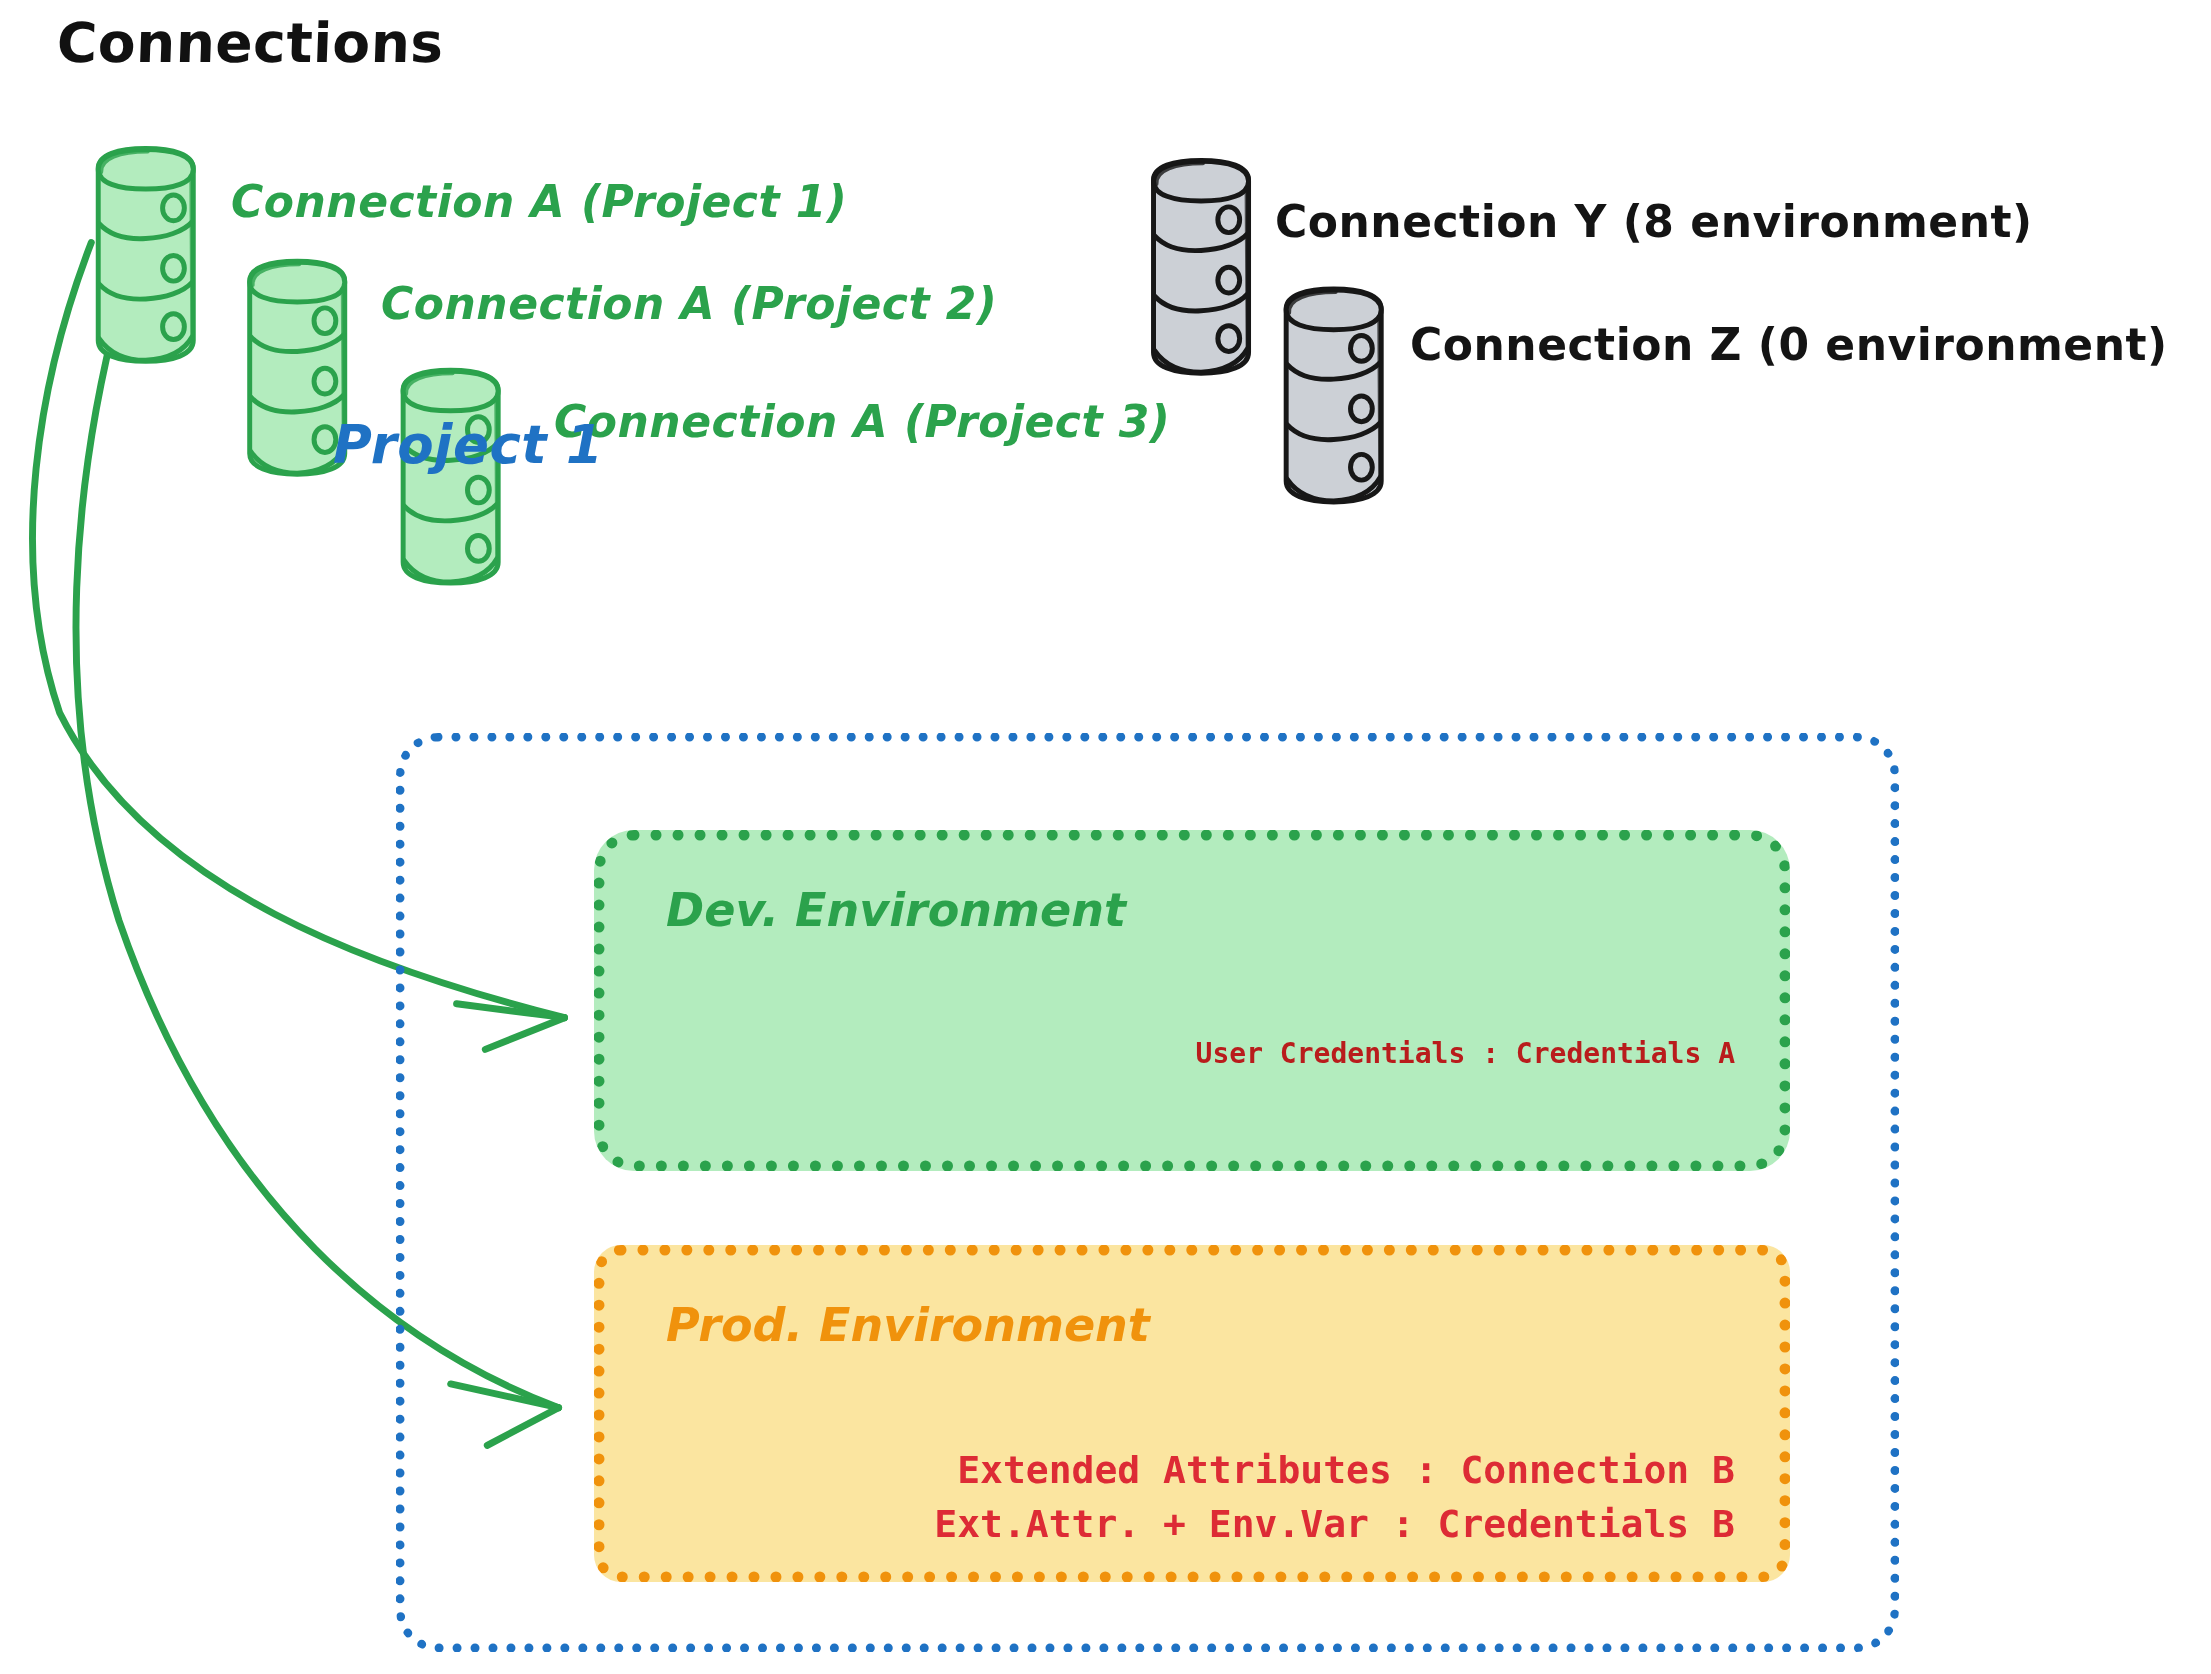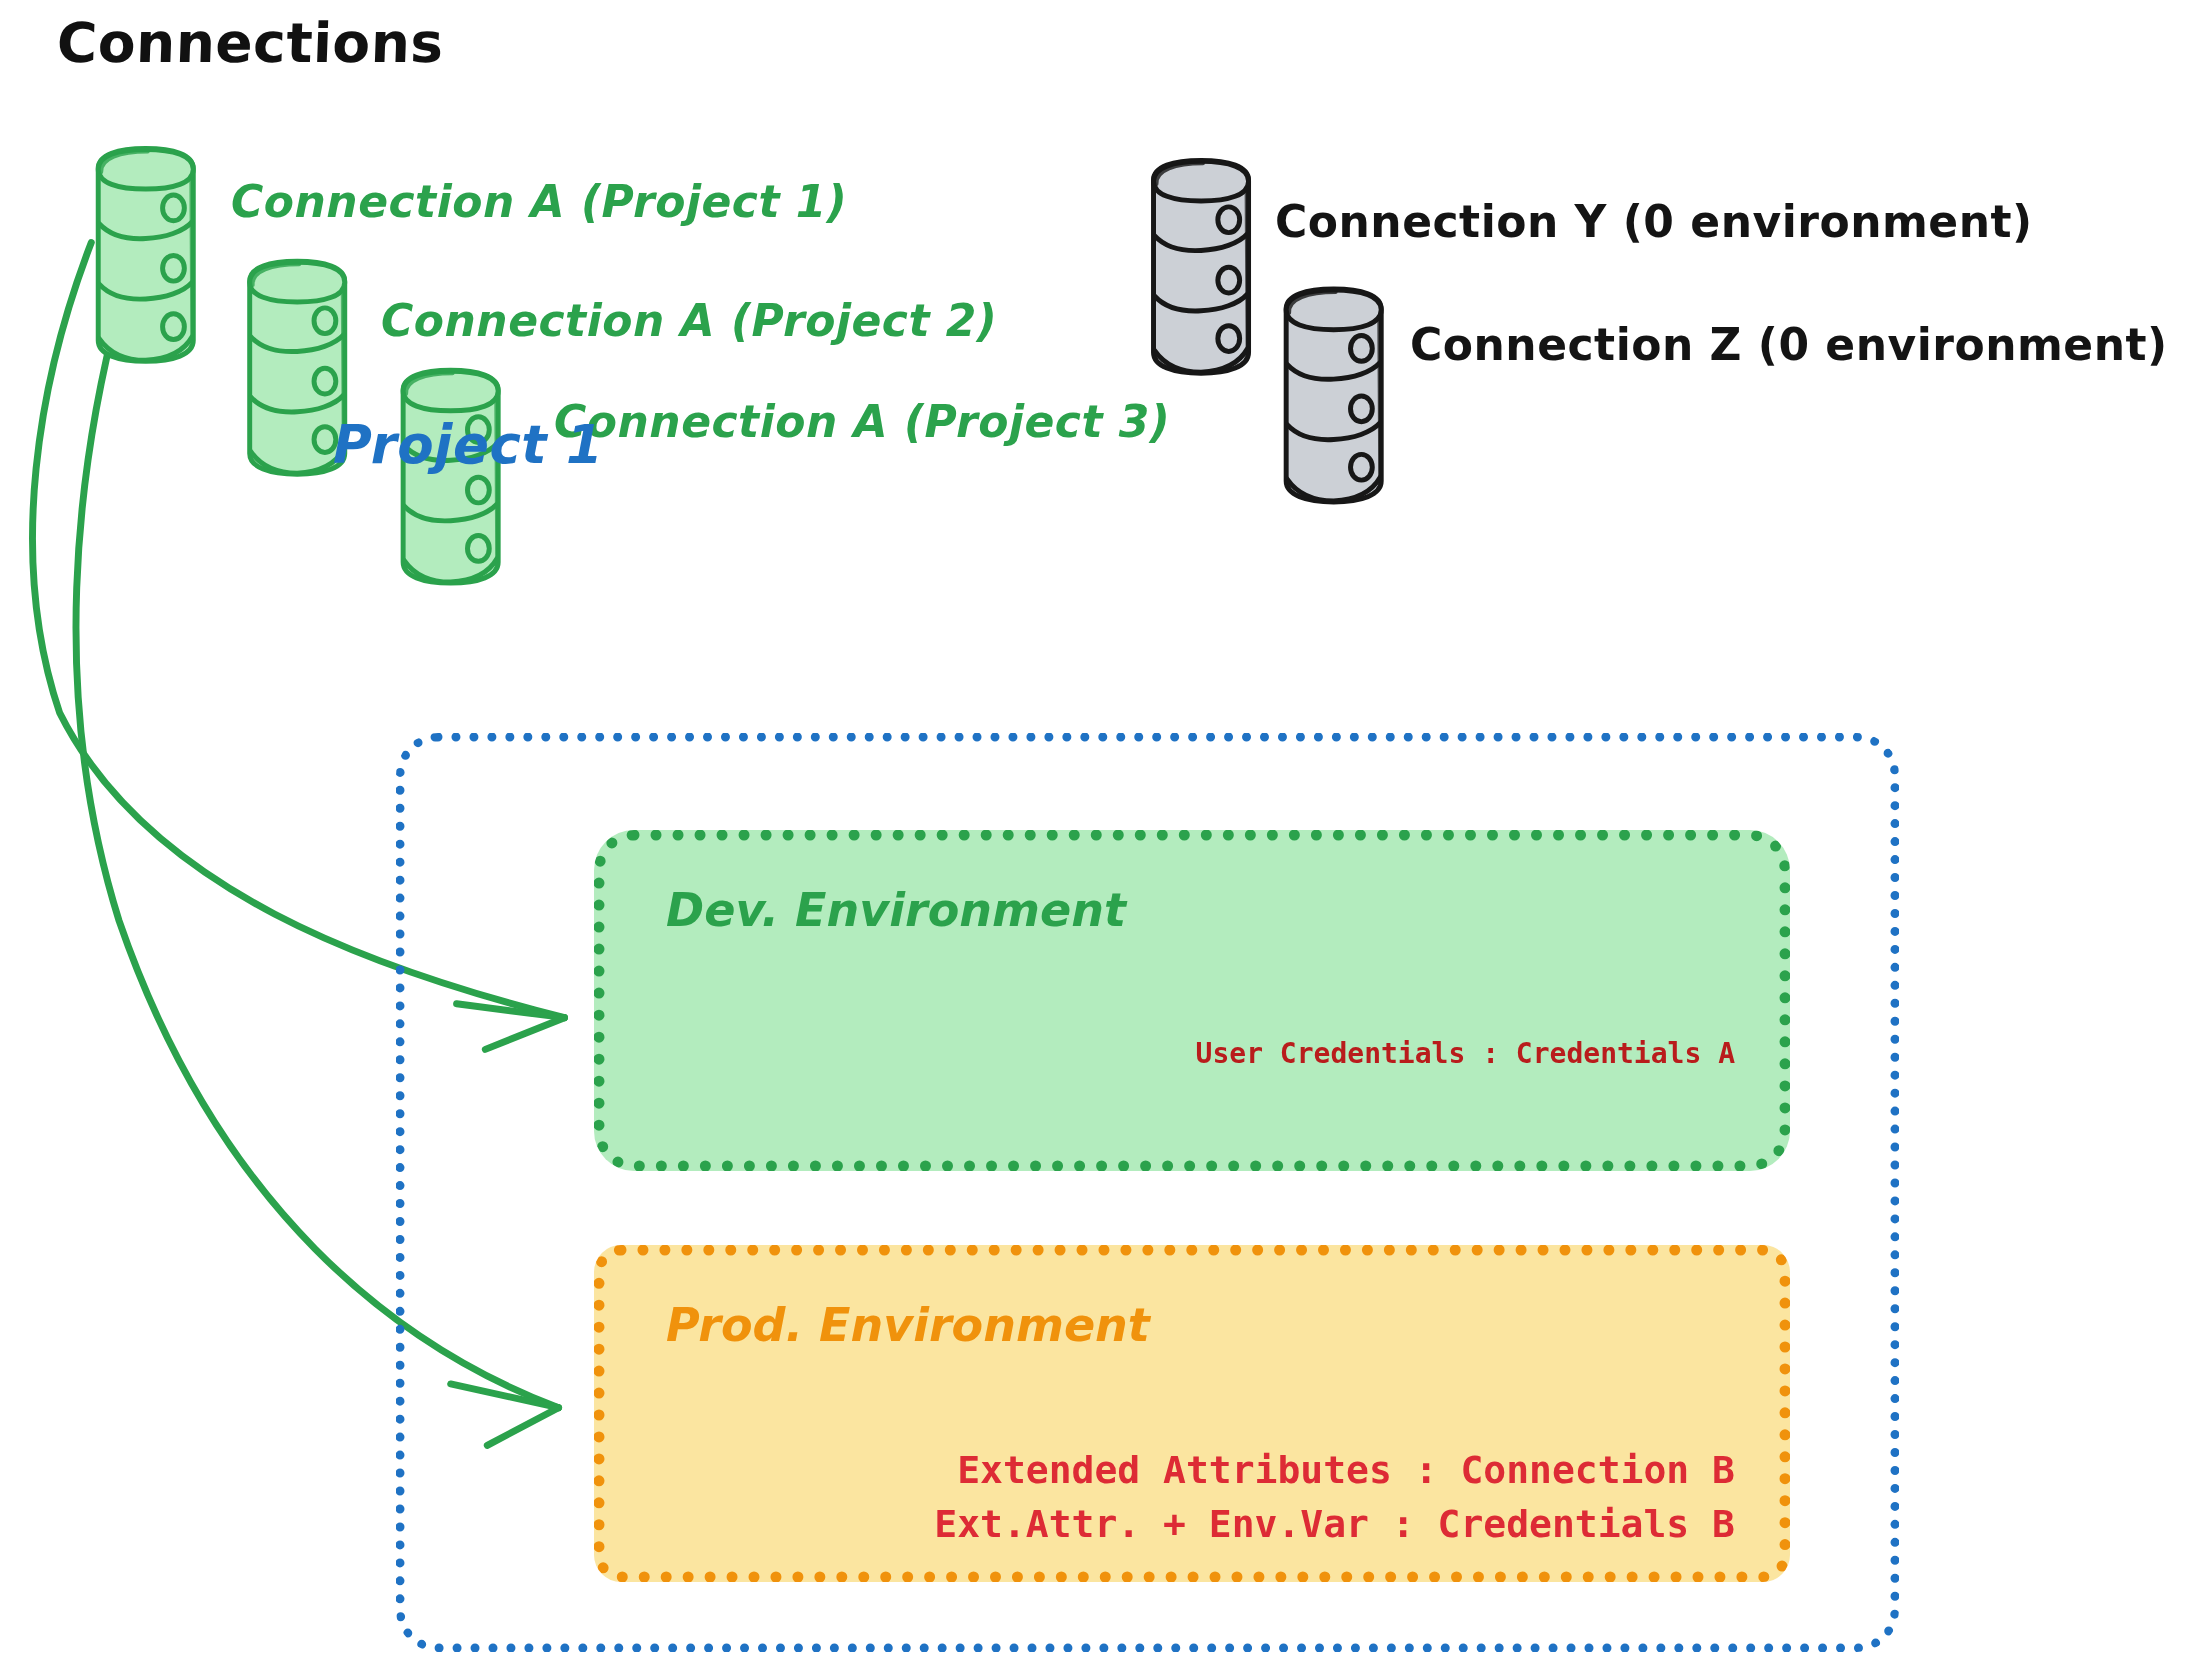--- a/index.html
+++ b/index.html
@@ -203,25 +203,25 @@
     </g>
     <g>
       <use href="#cyl-gray" x="1297" y="290"></use>
     </g>
   </svg>
 
   <div class="hand" id="title-connections">Connections</div>
 
   <div class="hand conn-label" style="left:231px; top:176px;">Connection A (Project 1)</div>
 
-  <div class="hand conn-label" style="left:381px; top:295px;text-align:right;">Connection A (Project 2)</div>
+  <div class="hand conn-label" style="left:381px; top:278px;text-align:right;">Connection A (Project 2)</div>
 
   <div class="hand conn-label" style="left:538px; top:396px;margin-left:16px;">Connection A (Project 3)</div>
 
-  <div class="hand conn-label-gray" style="left:1275px; top:196px;">Connection Y (0 environment)</div>
+  <div class="hand conn-label-gray" style="left:1275px; top:196px;">Connection Y (8 environment)</div>
 
   <div class="hand conn-label-gray" style="left:1410px; top:319px;">Connection Z (0 environment)</div>
 
   <div class="hand" id="project-title">Project 1</div>
 
   <div id="project-box"></div>
 
   <div id="dev-env-box">
     <div class="env-title" id="dev-env-title">Dev. Environment</div>
     <div class="mono" id="dev-credentials">User Credentials : Credentials A</div>

